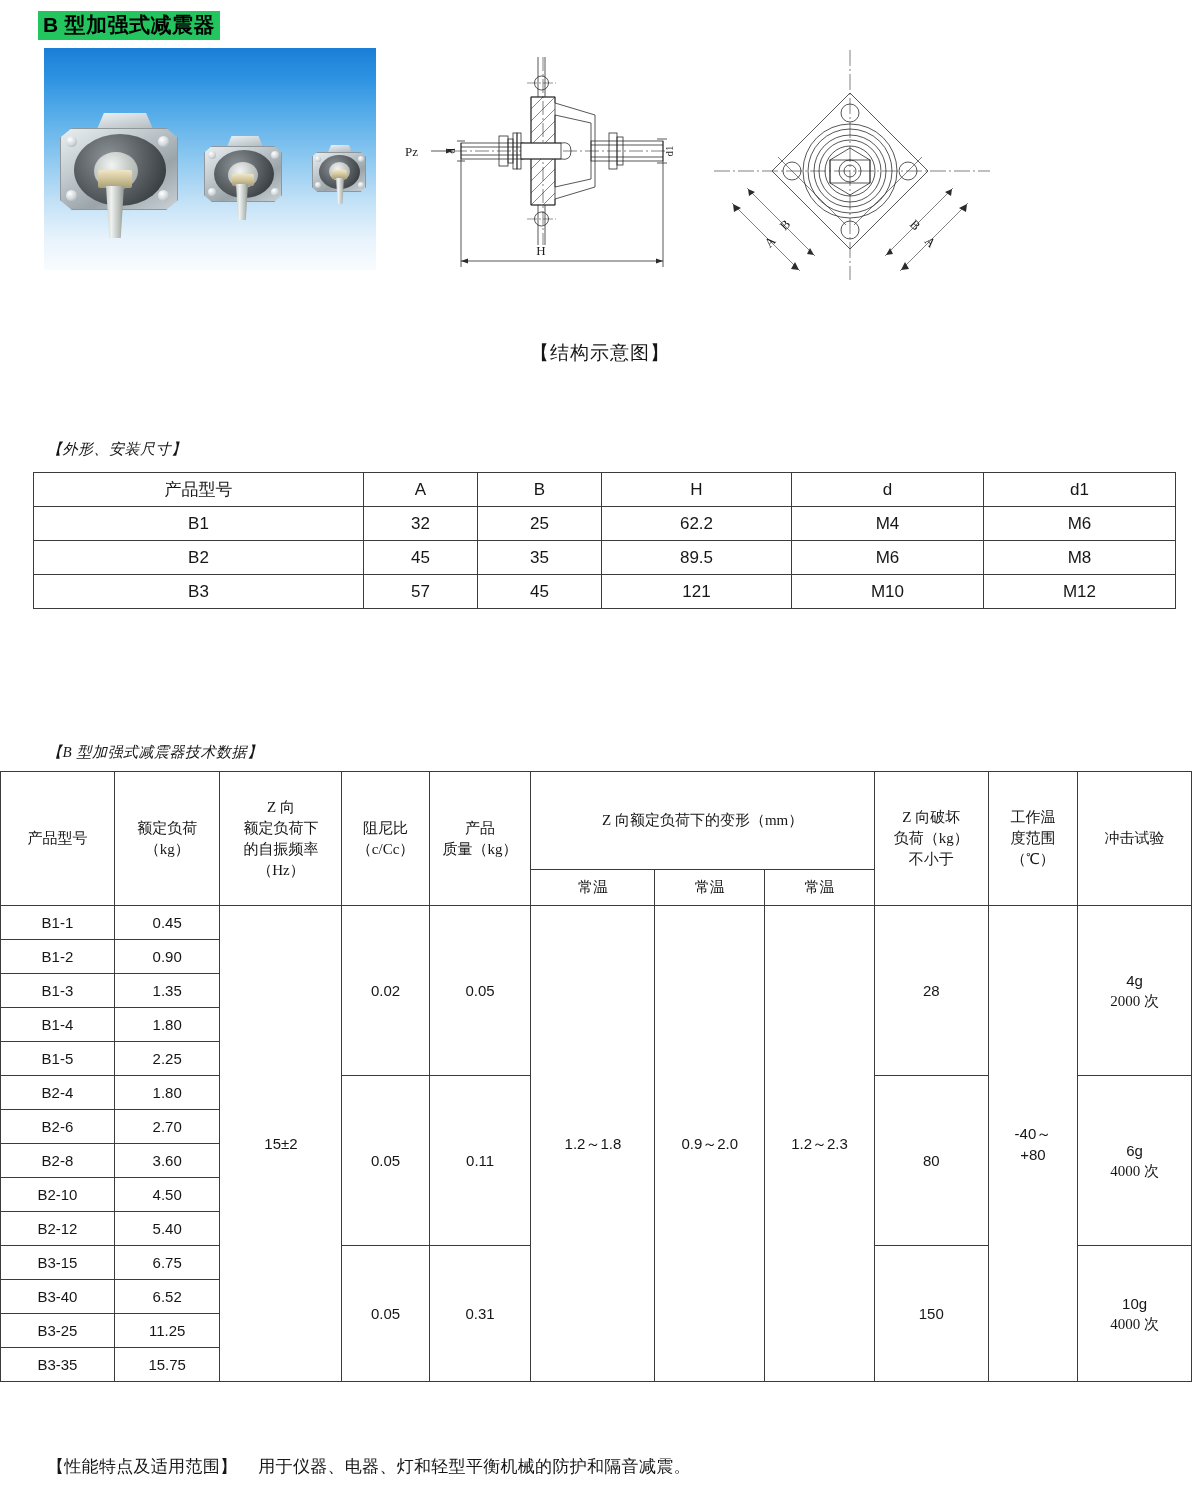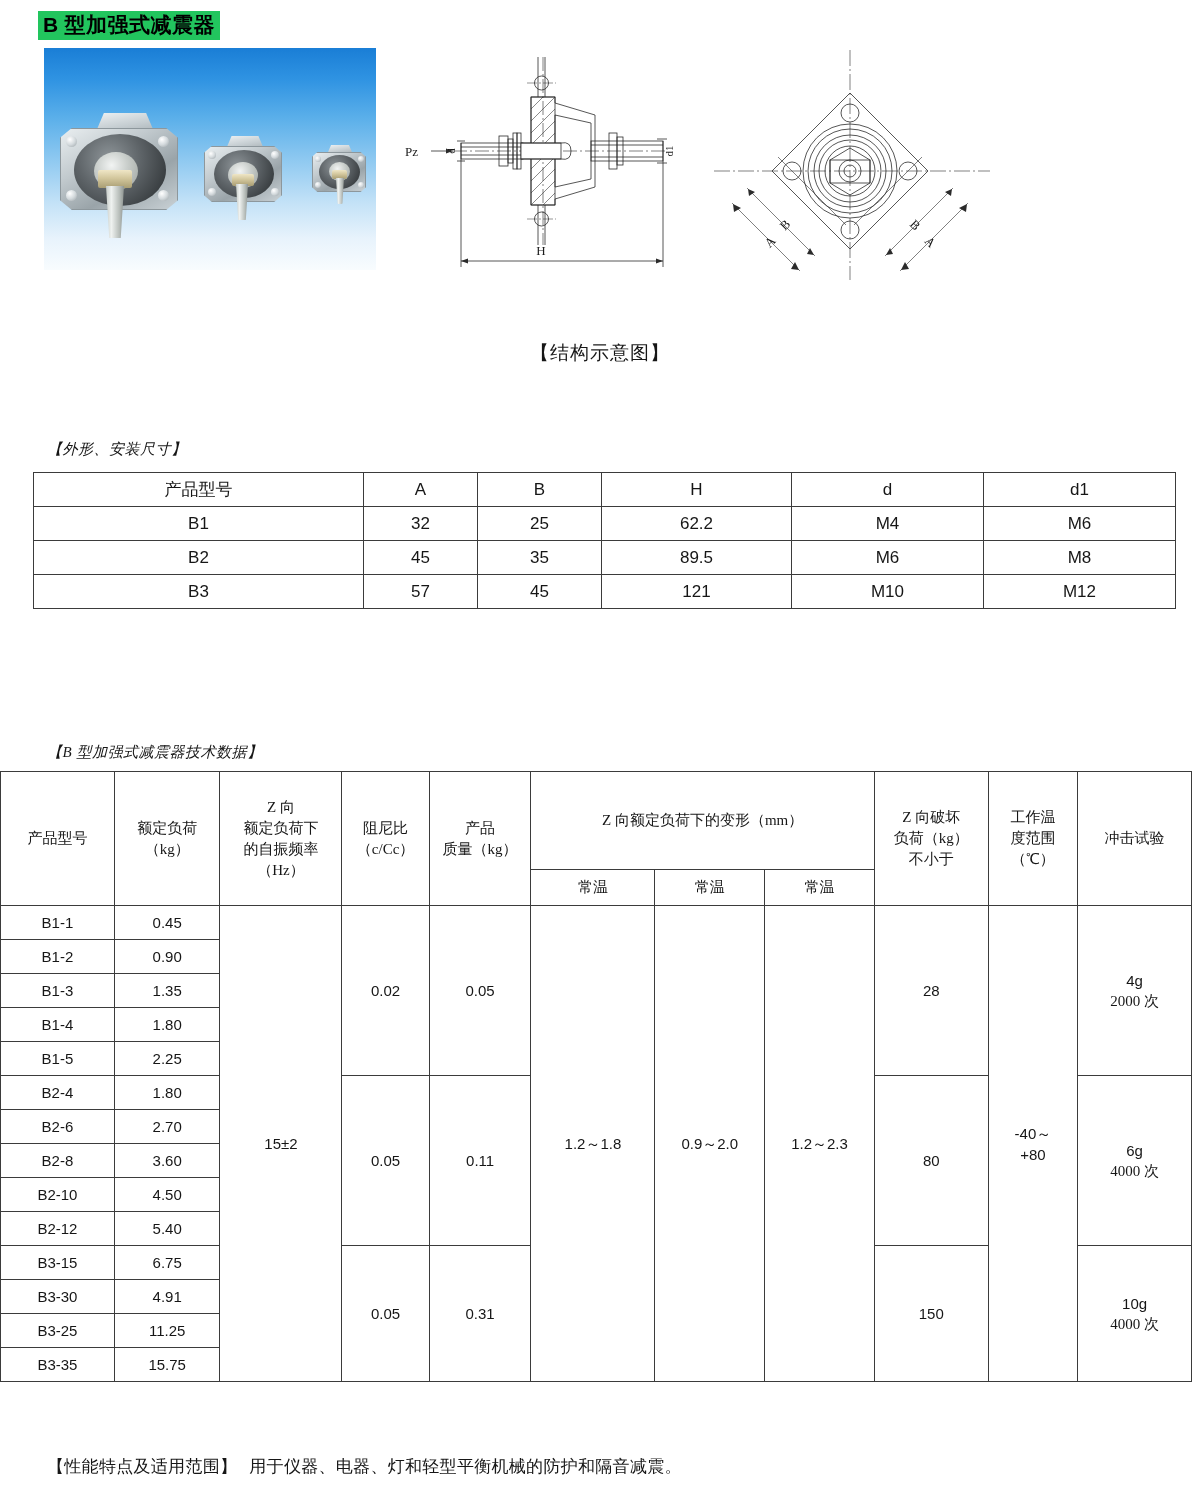--- a/index.html
+++ b/index.html
@@ -143,21 +143,21 @@
   .ch { font-family: "Liberation Serif", serif; }
 
   
   .footer {
     position: absolute;
     left: 47px; top: 1455px;
     font-size: 17px;
     letter-spacing: 0.3px;
     white-space: nowrap;
   }
-  .footer .lead { margin-right: 12px; }
+  .footer .lead { margin-right: 21px; }
 </style>
 </head>
 <body>
 
 <div class="title-wrap">
   <span class="title-highlight"><span class="lat">B</span><span> 型加强式减震器</span></span>
 </div>
 
 <div class="photo">
 
@@ -503,22 +503,22 @@
       <td class="num">6.75</td>
       <td class="num" rowspan="4">0.05</td>
       <td class="num" rowspan="4">0.31</td>
       <td class="num" rowspan="4">150</td>
       <td rowspan="4">
         <div class="num">10g</div>
         <div class="ch">4000 次</div>
       </td>
     </tr>
     <tr class="row">
-      <td class="num">B3-30</td>
-      <td class="num">4.91</td>
+      <td class="num">B3-40</td>
+      <td class="num">6.52</td>
     </tr>
     <tr class="row">
       <td class="num">B3-25</td>
       <td class="num">11.25</td>
     </tr>
     <tr class="row">
       <td class="num">B3-35</td>
       <td class="num">15.75</td>
     </tr>
   </tbody>

